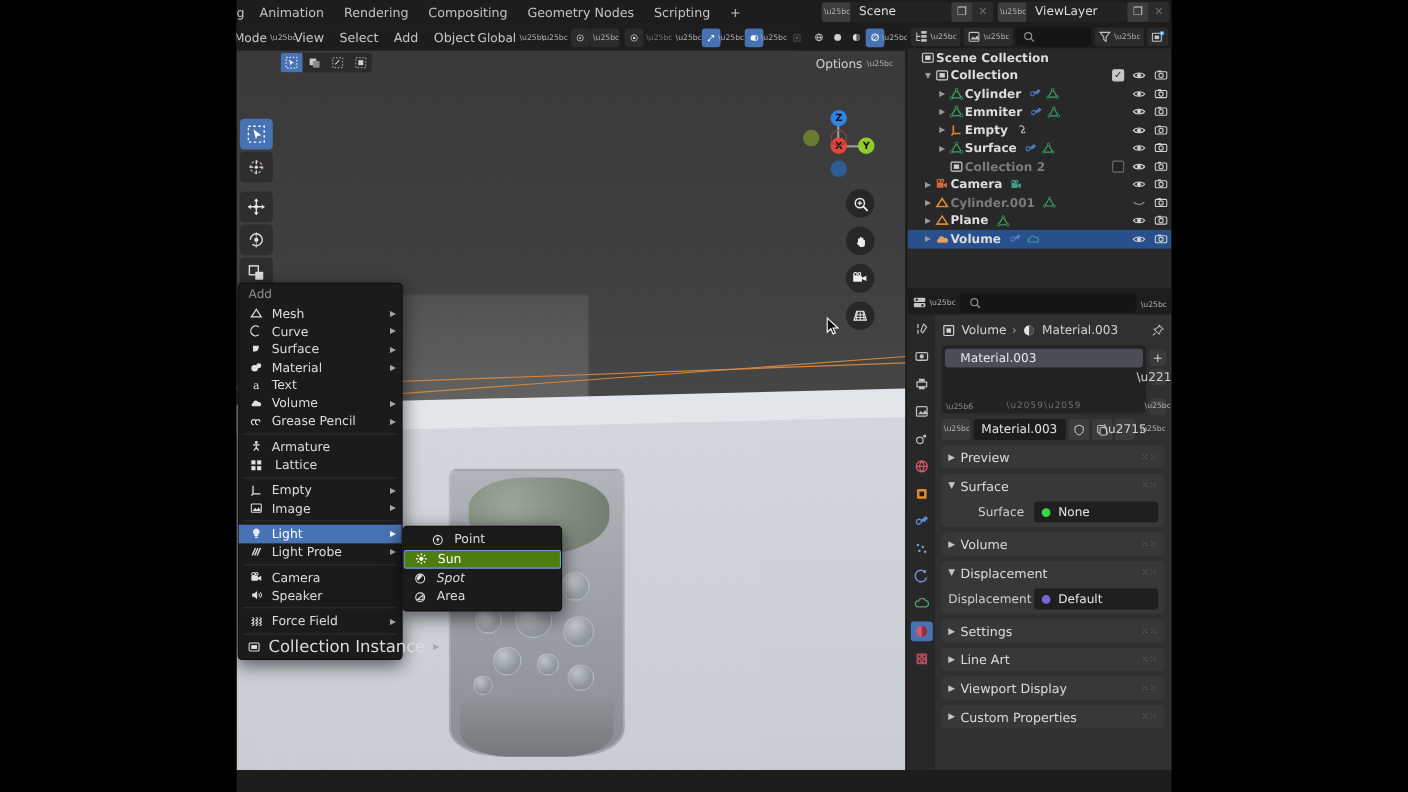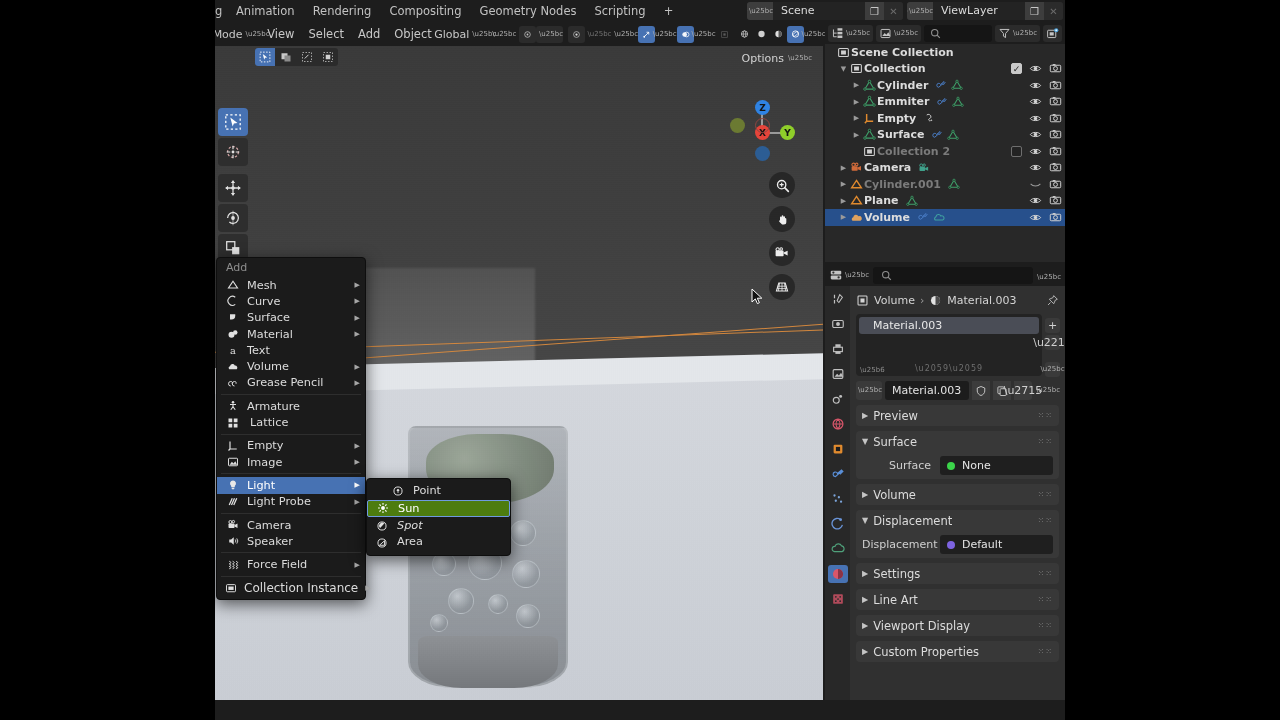--- a/index.html
+++ b/index.html
@@ -600,21 +600,21 @@
               <span style="margin-left:auto;font-size:7px;color:#a6a6a6;">▶</span>
             </div>
             <div style="height: 1px; background: rgb(46, 46, 46); margin: 3px 4px;"></div>
             <div style="height: 16.3px; display: flex; align-items: center; padding: 0px 5px 0px 8px; gap: 7px;">
               <span style="width:15px;display:flex;align-items:center;justify-content:center;">
                 <svg width="12" height="12" viewBox="0 0 16 16">
                   <rect x="2" y="3.5" width="12" height="9.5" rx="1.2" fill="none" stroke="#e0e0e0" stroke-width="1.3"></rect>
                   <rect x="4.5" y="6" width="7" height="4.6" fill="#e0e0e0"></rect>
                 </svg>
               </span>
-              <span style="font-size:12px;color:#dcdcdc;white-space:nowrap;">Collection Instance</span>
+              <span style="font-size:15px;color:#dcdcdc;white-space:nowrap;">Collection Instance</span>
               <span style="margin-left:auto;font-size:7px;color:#a6a6a6;">▶</span>
             </div>
           </div>
       </div>
 
       <div id="lightsub" style="position:absolute; left:151px; top:432px; width:145px; background:#1b1b1b; border:1px solid #0e0e0e; border-radius:4px; box-shadow:0 4px 16px rgba(0,0,0,.6); padding:3px 0; z-index:31;">
           <div style="height: 17.5px; display: flex; align-items: center; padding: 0px 24px; gap: 8px;">
             <span style="width:14px;display:flex;align-items:center;justify-content:center;">
               <svg width="12" height="12" viewBox="0 0 16 16">
                 <circle cx="8" cy="8" r="5.4" fill="none" stroke="#e0e0e0" stroke-width="1.3"></circle>

